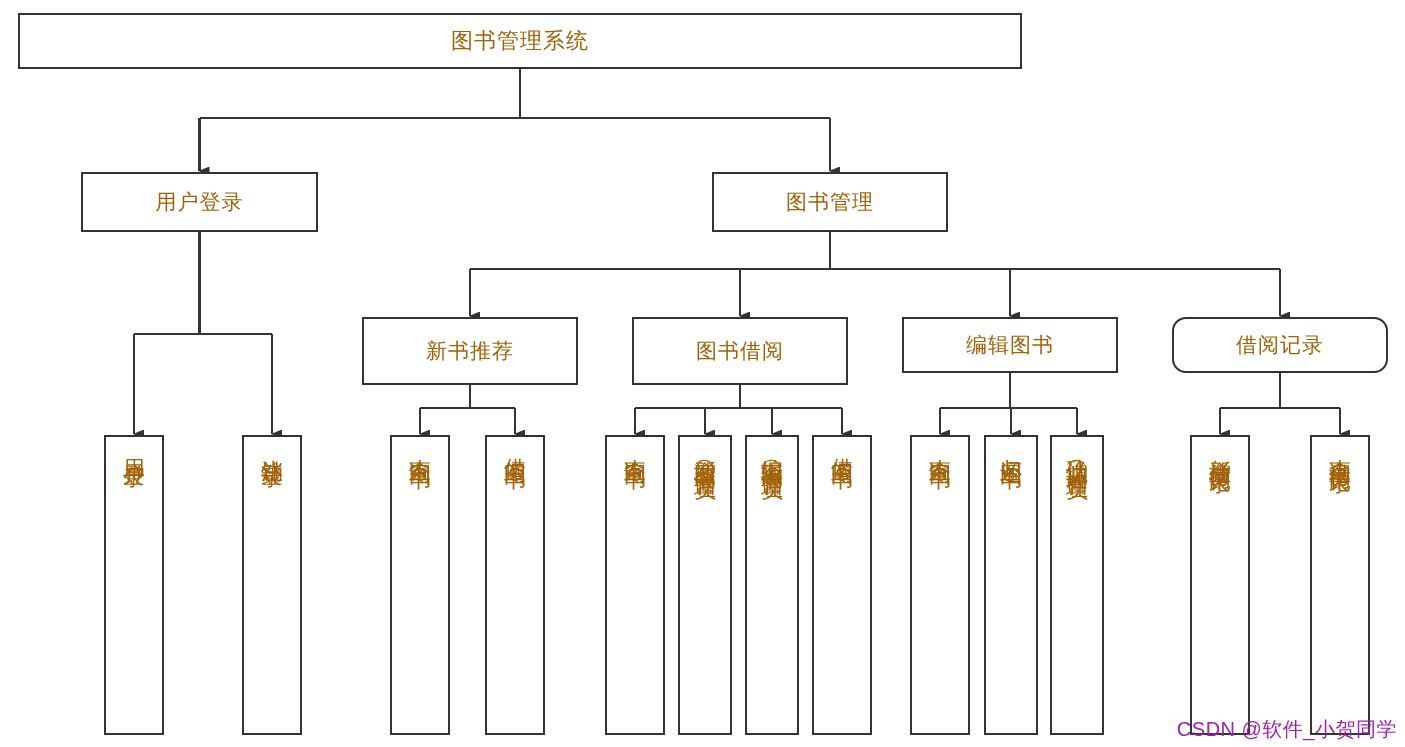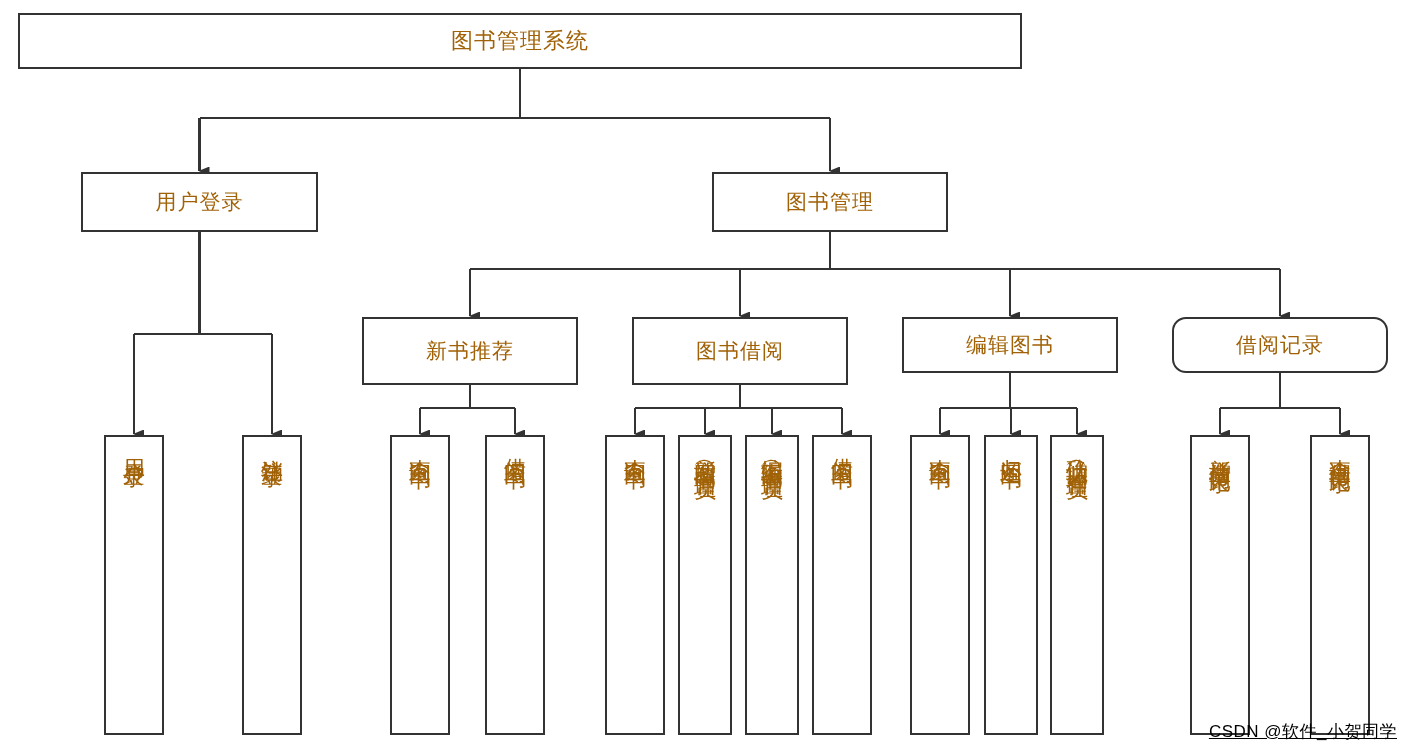--- a/index.html
+++ b/index.html
@@ -55,26 +55,25 @@
     font-size: 22px;
     letter-spacing: 3px;
     line-height: 1;
     white-space: nowrap;
   }
   .node.root .label { font-size: 22px; }
   .watermark {
     position: absolute;
     right: 8px;
     bottom: 4px;
-    font-size: 17px;
-    color: #000000;
+    font-size: 20px;
+    color: #a21caf;
     letter-spacing: 0.5px;
     white-space: nowrap;
     user-select: none;
-    text-decoration: underline;
   }
 </style>
 </head>
 <body>
 
 <div id="canvas">
 
   <svg id="wires" viewBox="0 0 1405 747">
     <defs>
       <marker id="arrowhead" markerWidth="9" markerHeight="11" refX="4.5" refY="10" orient="auto" markerUnits="userSpaceOnUse">

